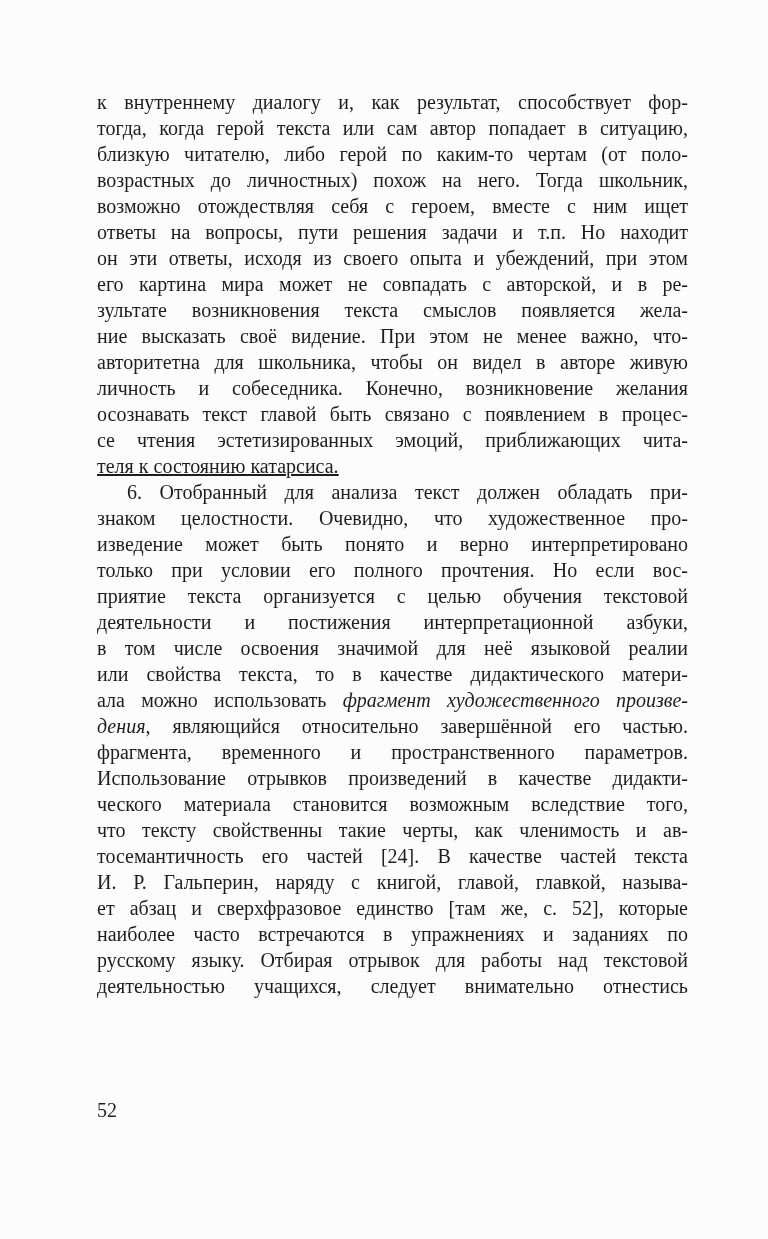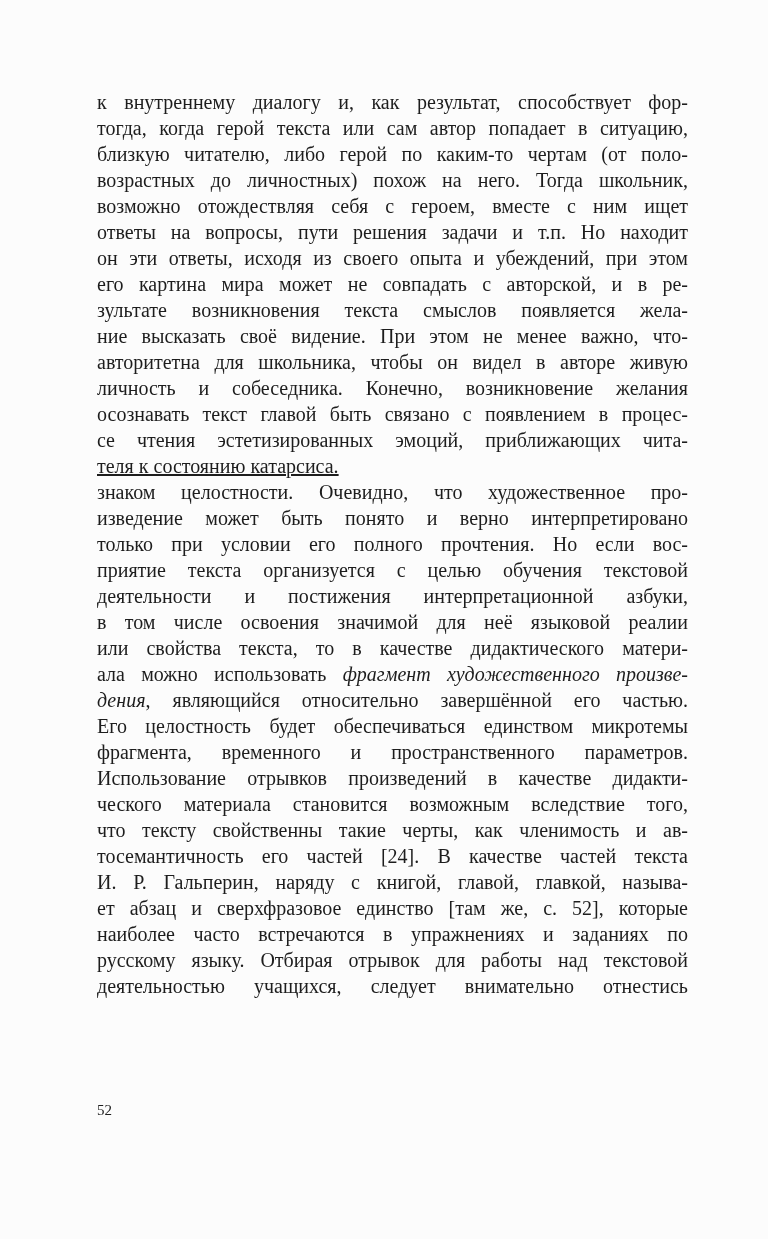--- a/index.html
+++ b/index.html
@@ -41,21 +41,21 @@
   .line.indent {
     text-indent: 30px;
   }
   .italic {
     font-style: italic;
   }
   .page-number {
     position: absolute;
     left: 97px;
     top: 1097px;
-    font-size: 15px;
+    font-size: 20px;
     line-height: 26px;
   }
 </style>
 </head>
 <body style="background: rgb(252, 252, 252); color: rgb(29, 29, 29);">
 
 <div class="page">
   <div class="text-block">
       <div class="line"><span>к внутреннему диалогу и, как результат, способствует фор-</span></div>
       <div class="line"><span>тогда, когда герой текста или сам автор попадает в ситуацию,</span></div>
@@ -65,30 +65,30 @@
       <div class="line"><span>ответы на вопросы, пути решения задачи и т.п. Но находит</span></div>
       <div class="line"><span>он эти ответы, исходя из своего опыта и убеждений, при этом</span></div>
       <div class="line"><span>его картина мира может не совпадать с авторской, и в ре-</span></div>
       <div class="line"><span>зультате возникновения текста смыслов появляется жела-</span></div>
       <div class="line"><span>ние высказать своё видение. При этом не менее важно, что-</span></div>
       <div class="line"><span>авторитетна для школьника, чтобы он видел в авторе живую</span></div>
       <div class="line"><span>личность и собеседника. Конечно, возникновение желания</span></div>
       <div class="line"><span>осознавать текст главой быть связано с появлением в процес-</span></div>
       <div class="line"><span>се чтения эстетизированных эмоций, приближающих чита-</span></div>
       <div class="line para-end"><span>теля к состоянию катарсиса.</span></div>
+      <div class="line indent"><span>6. Отобранный для анализа текст должен обладать при-</span></div>
       <div class="line"><span>знаком целостности. Очевидно, что художественное про-</span></div>
       <div class="line"><span>изведение может быть понято и верно интерпретировано</span></div>
       <div class="line"><span>только при условии его полного прочтения. Но если вос-</span></div>
       <div class="line"><span>приятие текста организуется с целью обучения текстовой</span></div>
       <div class="line"><span>деятельности и постижения интерпретационной азбуки,</span></div>
       <div class="line"><span>в том числе освоения значимой для неё языковой реалии</span></div>
       <div class="line"><span>или свойства текста, то в качестве дидактического матери-</span></div>
       <div class="line"><span>ала можно использовать </span><span class="italic">фрагмент художественного произве-</span></div>
       <div class="line"><span class="italic">дения</span><span>, являющийся относительно завершённой его частью.</span></div>
-      <div class="line"><span>Его целостность будет обеспечиваться единством микротемы</span></div>
       <div class="line"><span>фрагмента, временного и пространственного параметров.</span></div>
       <div class="line"><span>Использование отрывков произведений в качестве дидакти-</span></div>
       <div class="line"><span>ческого материала становится возможным вследствие того,</span></div>
       <div class="line"><span>что тексту свойственны такие черты, как членимость и ав-</span></div>
       <div class="line"><span>тосемантичность его частей [24]. В качестве частей текста</span></div>
       <div class="line"><span>И. Р. Гальперин, наряду с книгой, главой, главкой, называ-</span></div>
       <div class="line"><span>ет абзац и сверхфразовое единство [там же, с. 52], которые</span></div>
       <div class="line"><span>наиболее часто встречаются в упражнениях и заданиях по</span></div>
       <div class="line"><span>русскому языку. Отбирая отрывок для работы над текстовой</span></div>
       <div class="line"><span>деятельностью учащихся, следует внимательно отнестись</span></div>

